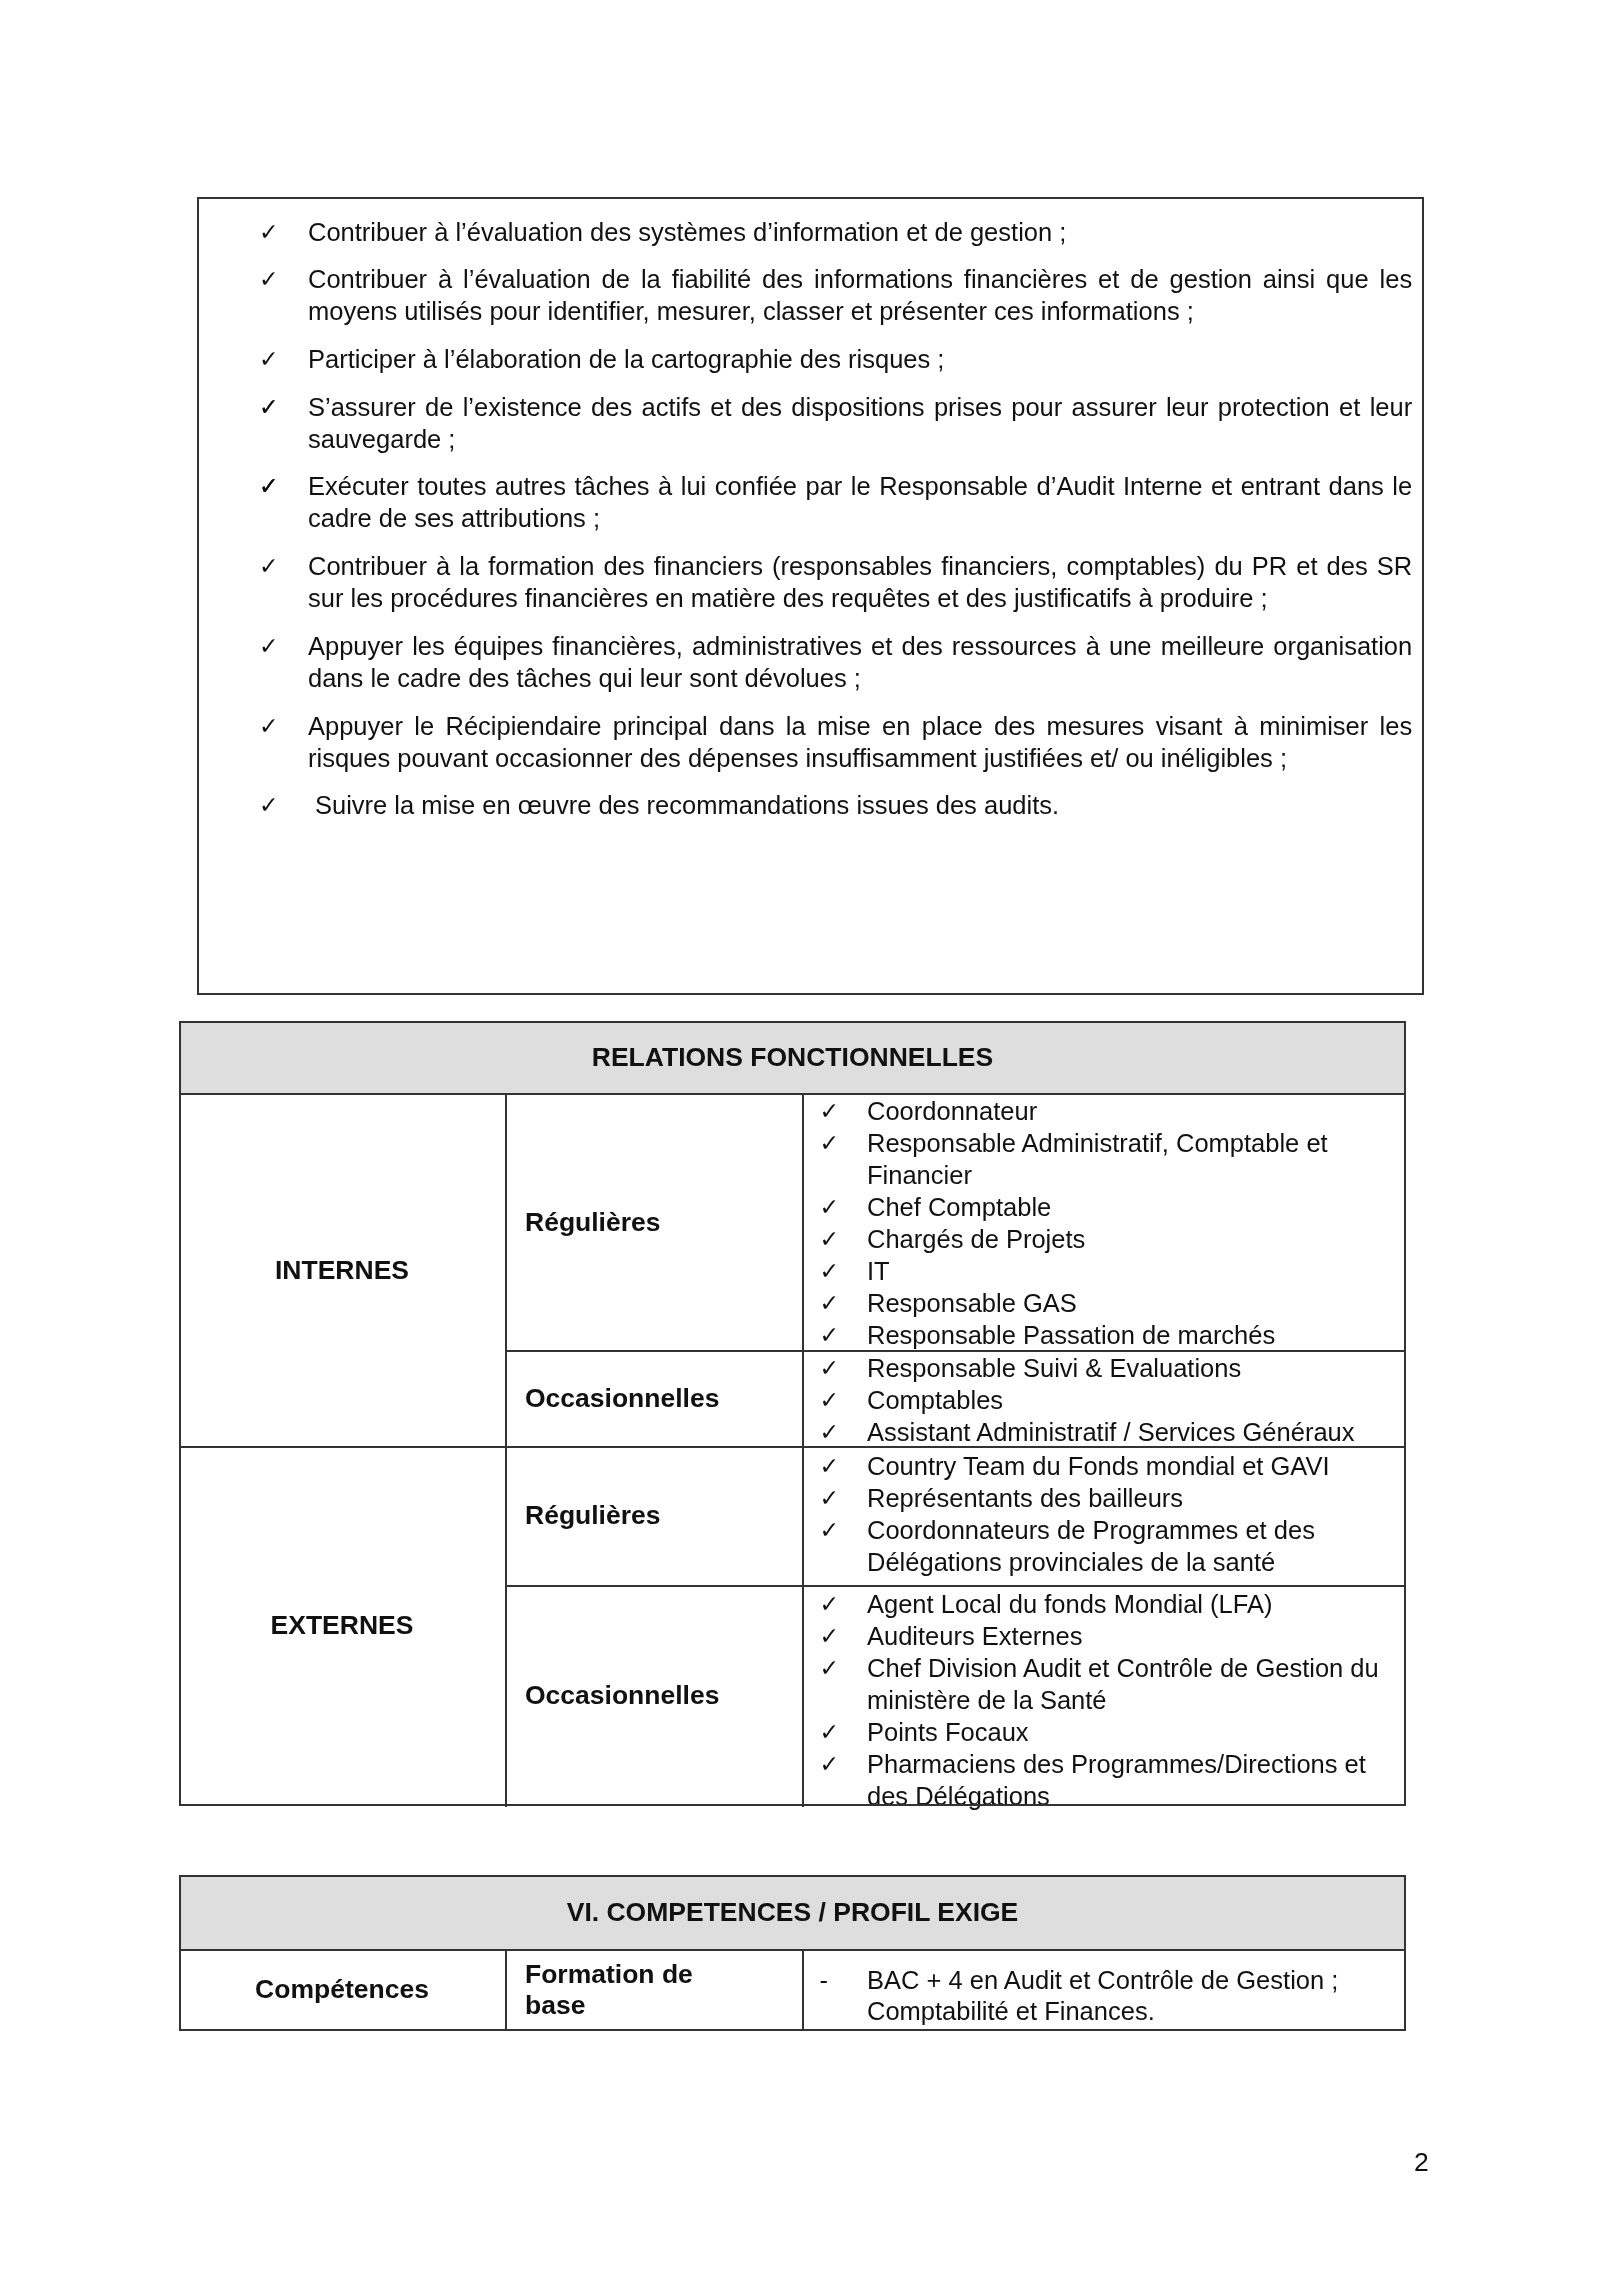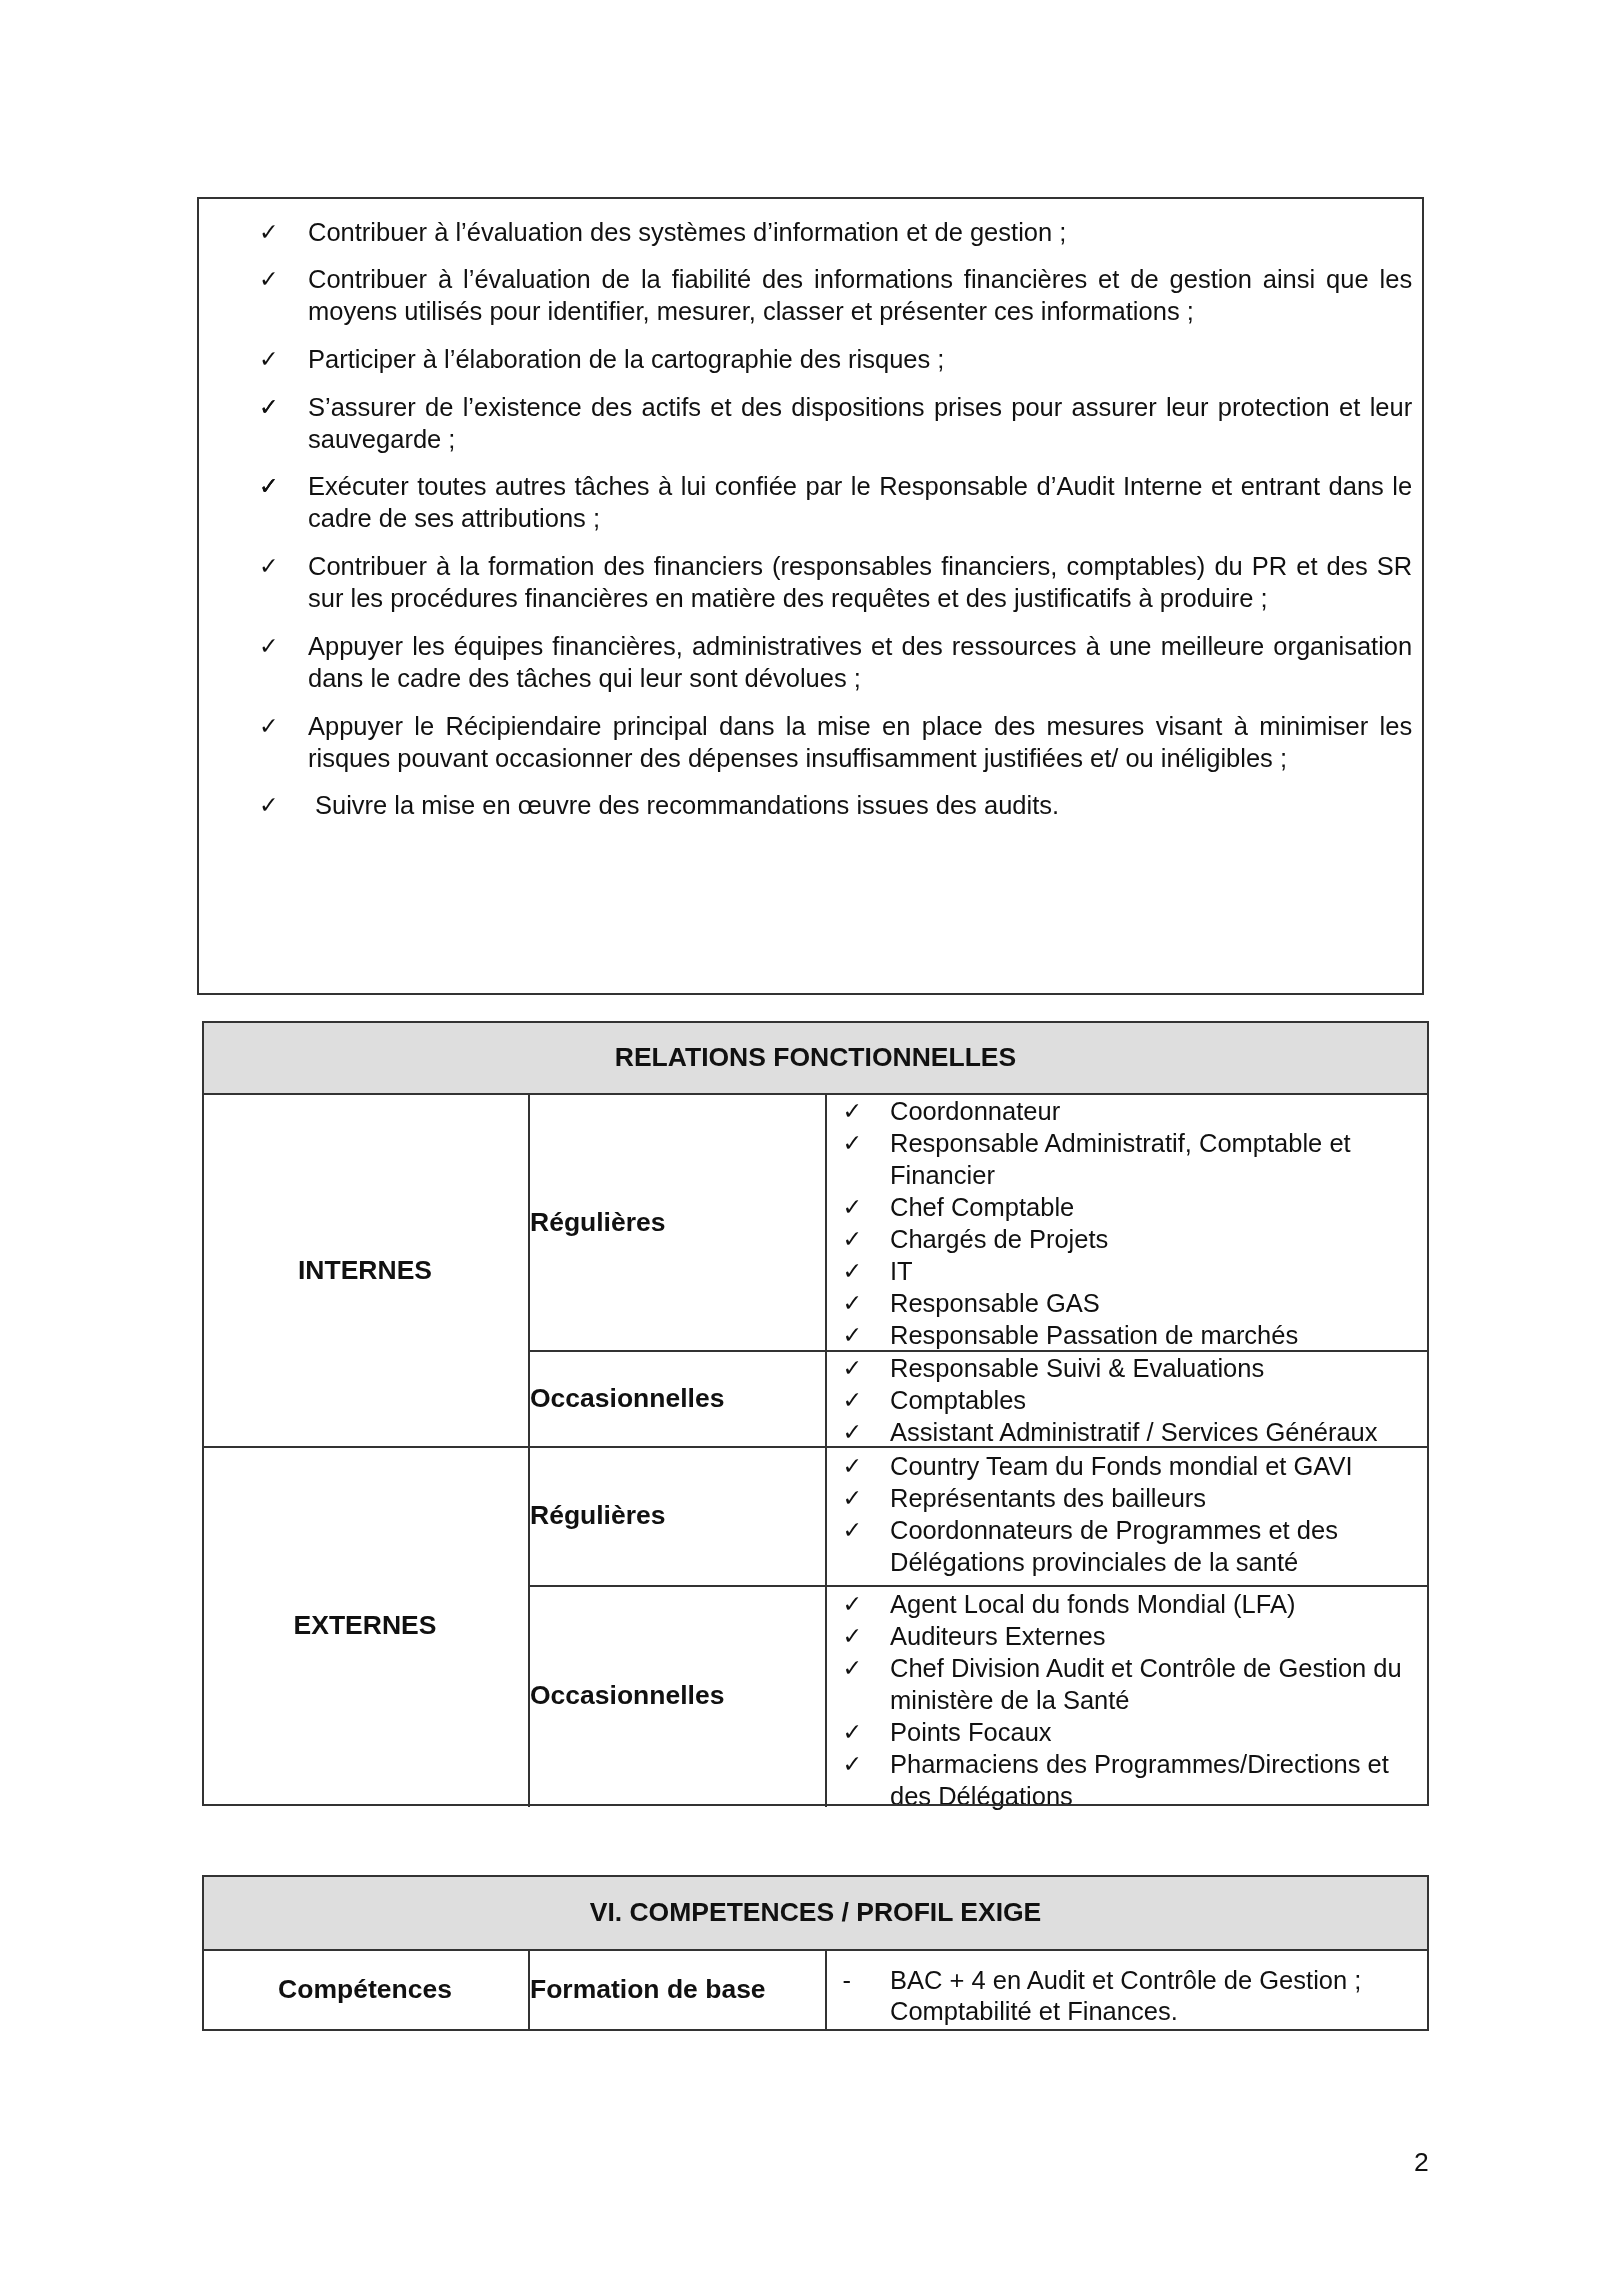--- a/index.html
+++ b/index.html
@@ -17,33 +17,33 @@
   .task-list { position: absolute; left: 0; top: 16.7px; width: 100%; margin: 0; padding: 0; list-style: none; }
   .task {
     position: relative; padding-left: 109px; padding-right: 9.8px;
     font-size: 25.5px; line-height: 32px; margin-bottom: 15.7px;
     text-align: justify;
   }
   .task .chk { position: absolute; left: 60px; top: 0; font-size: 23.5px; line-height: 32px; }
   .task.last { padding-left: 116px; }
 
   
-  .tbl { position: absolute; left: 202px; width: 1227px; }
+  .tbl { position: absolute; left: 179px; width: 1227px; }
   .line { position: absolute; background: #333333; }
   .hdr {
     position: absolute; background: #dedede;
     display: flex; align-items: center; justify-content: center;
     font-weight: bold; font-size: 26.5px;
   }
   .cell-label {
     position: absolute; display: flex; align-items: center;
     font-weight: bold; font-size: 26.5px;
   }
   .cell-label.center { justify-content: center; }
-  .cell-label.left { padding-left: 2px; box-sizing: border-box; }
+  .cell-label.left { padding-left: 20px; box-sizing: border-box; }
 
   .cklist { position: absolute; margin: 0; padding: 0; list-style: none; }
   .cklist li {
     position: relative; padding-left: 65px; font-size: 25.5px; line-height: 32px;
   }
   .cklist li .chk { position: absolute; left: 17.6px; top: 0; font-size: 23.5px; }
 
   .page-number { position: absolute; left: 1414px; top: 2147px; font-size: 26.5px; }
 </style>
 </head>

